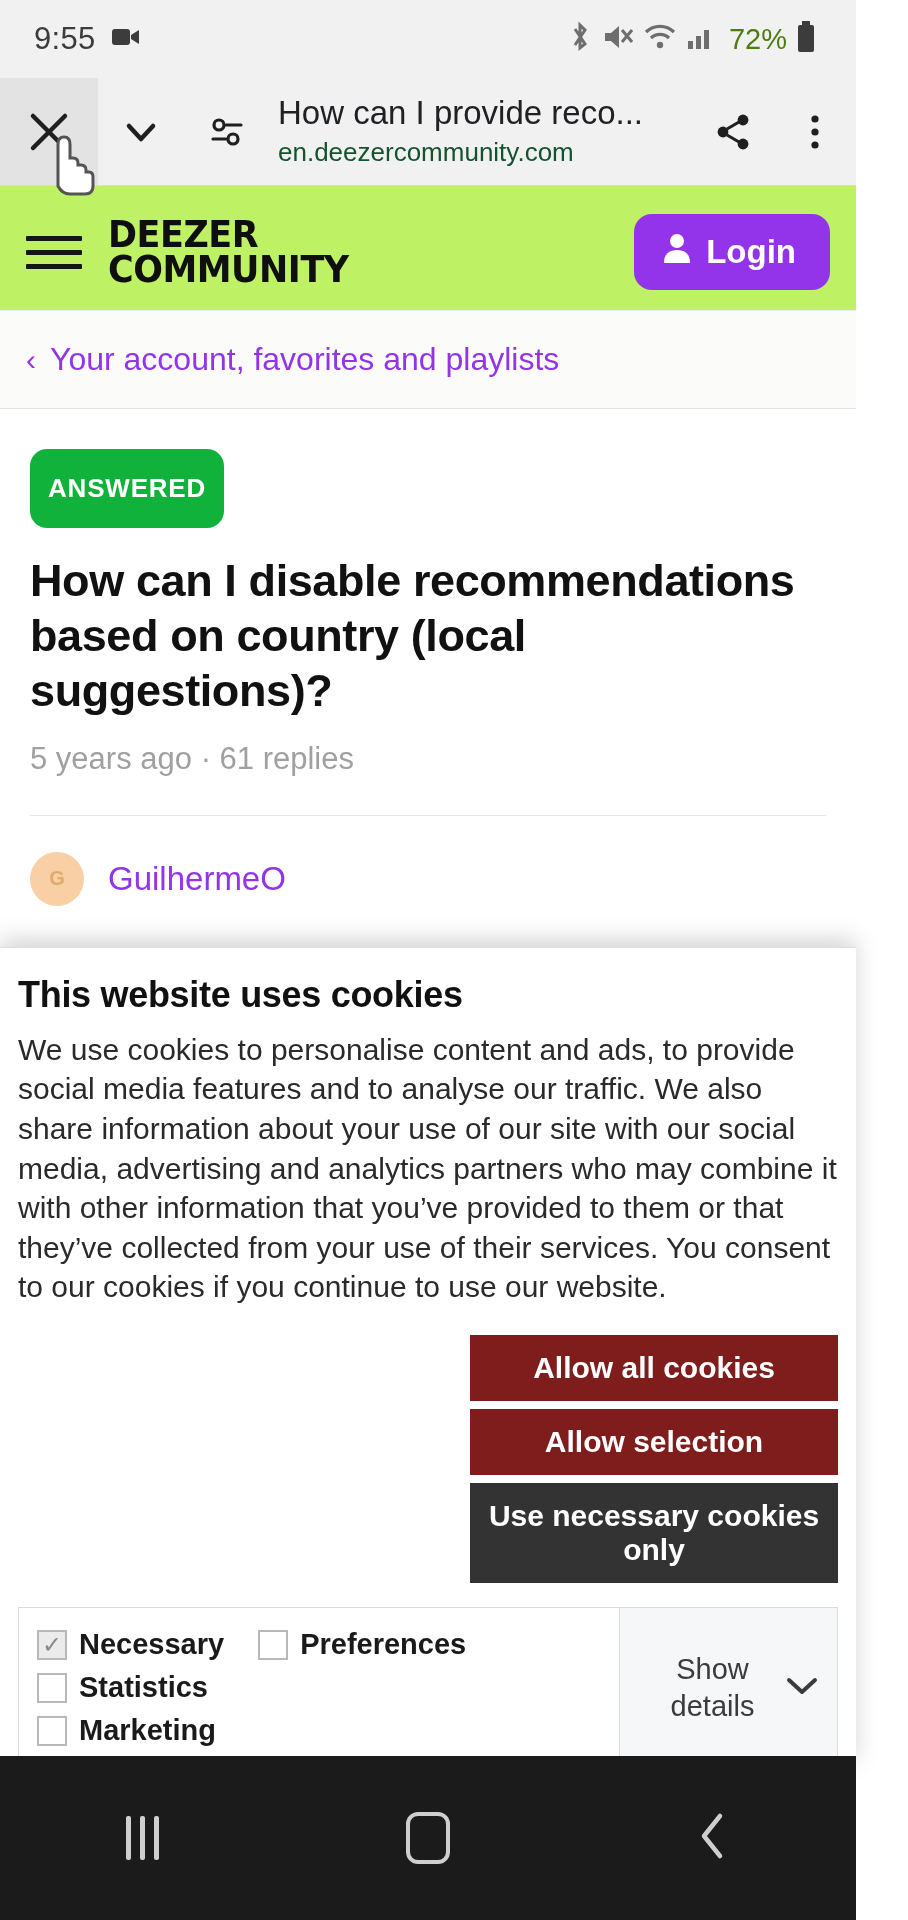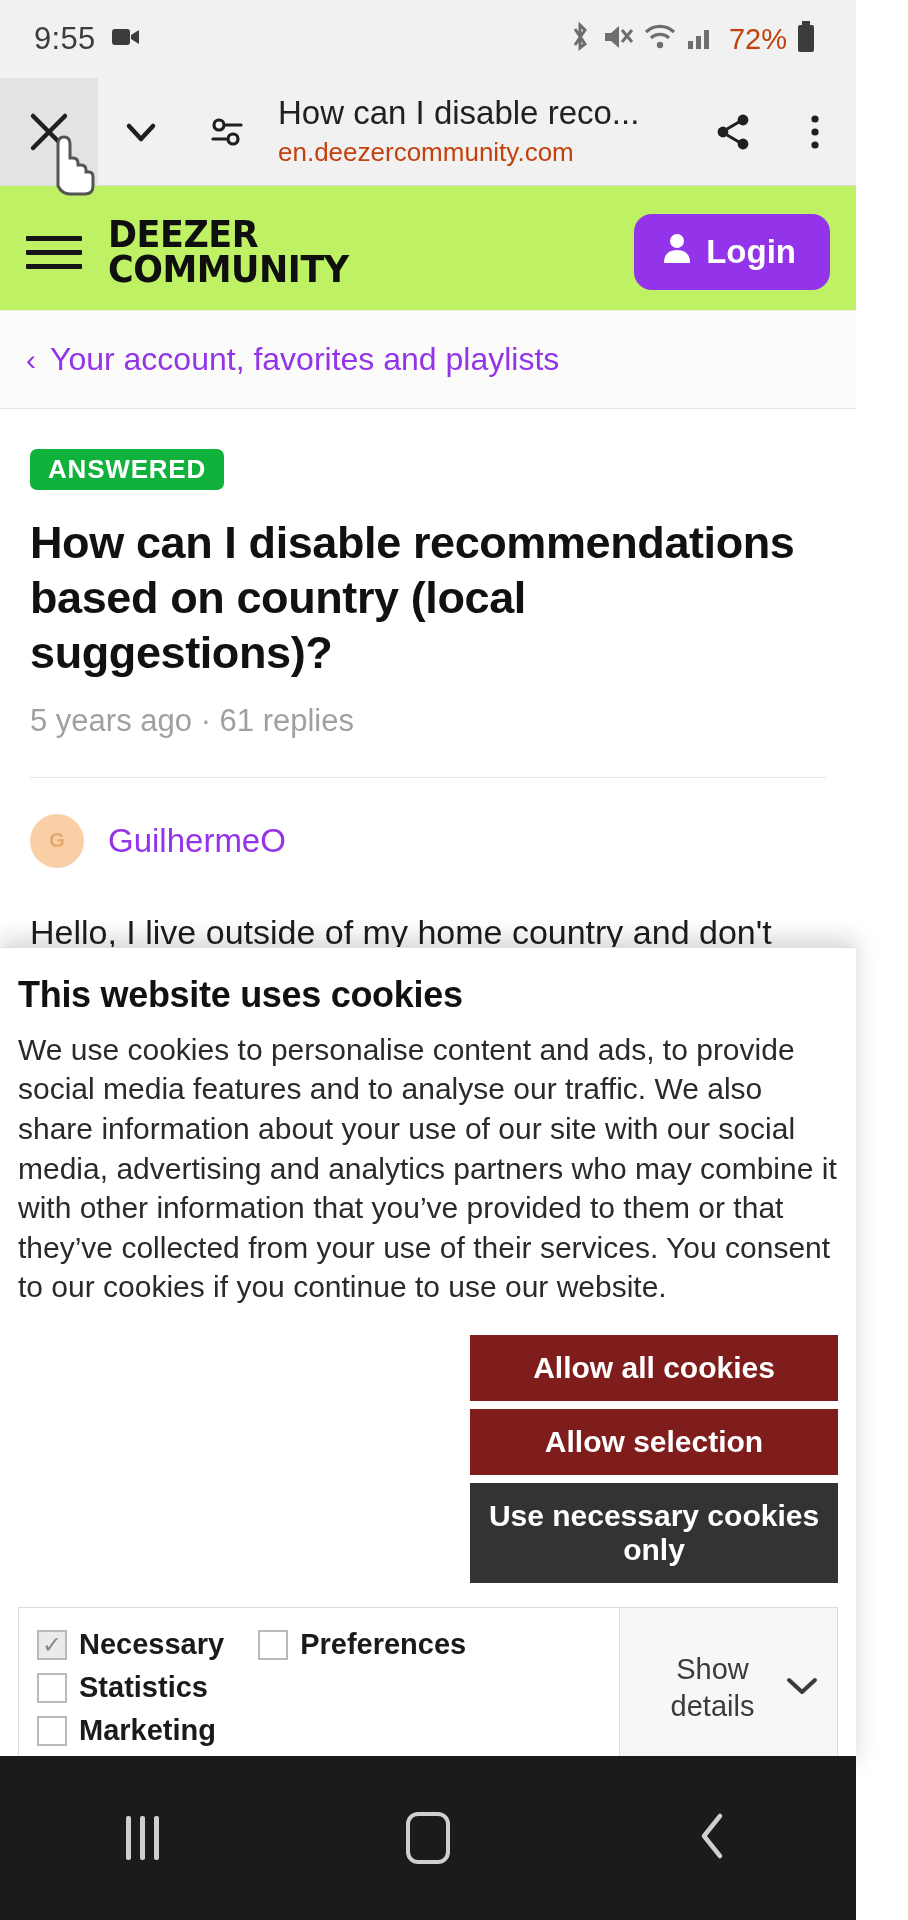--- a/index.html
+++ b/index.html
@@ -13,21 +13,21 @@
 
   
   .statusbar {
     height:78px; background:#f1f1f1;
     display:flex; align-items:center; justify-content:space-between;
     padding:0 30px 0 34px;
   }
   .sb-left { display:flex; align-items:center; gap:16px; }
   .sb-clock { font-size:31px; color:#3c3c3c; letter-spacing:.3px; }
   .sb-right { display:flex; align-items:center; gap:9px; padding-right:10px; }
-  .sb-batt { font-size:29px; color:#c2410c; margin-left:4px; }
+  .sb-batt { font-size:29px; color:#4d7c0f; margin-left:4px; }
 
   
   .toolbar {
     height:108px; background:#f1f1f1;
     display:flex; align-items:stretch;
     border-bottom:1px solid #dadada;
   }
   .tb-close {
     width:98px; background:#e3e3e3;
     display:flex; align-items:center; justify-content:center;
@@ -37,21 +37,21 @@
     width:86px; display:flex; align-items:center; justify-content:center;
   }
   .tb-title-wrap {
     flex:1; display:flex; flex-direction:column; justify-content:center;
     padding-left:8px; min-width:0;
   }
   .tb-title {
     font-size:33px; color:#202124; line-height:1.12;
     white-space:nowrap; overflow:hidden;
   }
-  .tb-url { font-size:26px; color:#c2410c; margin-top:5px; white-space:nowrap; }
+  .tb-url { font-size:26px; color:#14532d; margin-top:5px; white-space:nowrap; }
   .tb-right { display:flex; align-items:center; }
   .tb-ic { width:82px; display:flex; align-items:center; justify-content:center; }
   .cursor-hand { position:absolute; left:44px; top:46px; pointer-events:none; }
 
   
   .site-header {
     display:flex; align-items:center; padding:28px 26px 20px 26px; background:#bef264;
   }
   .hamburger { width:56px; display:flex; flex-direction:column; gap:9px; margin-right:26px; }
   .hamburger span { display:block; height:5px; background:#151515; border-radius:1px; }
@@ -85,21 +85,21 @@
     padding:30px 26px; display:flex; align-items:center; gap:14px;
   }
   .bc-chev { color:#9333ea; font-size:30px; line-height:1; }
   .bc-link { color:#9333ea; font-size:32px; }
 
   
   .question { padding:40px 30px 0 30px; }
   .badge {
     display:inline-block; background:#11b23b; color:#fff;
     font-size:26px; font-weight:700; letter-spacing:.8px;
-    padding:5px 18px; border-radius:7px;
+    padding:24px 18px; border-radius:17px;
   }
   .q-title {
     margin-top:26px; font-size:45px; font-weight:700; color:#111;
     line-height:1.22; letter-spacing:-0.4px;
   }
   .q-meta { margin-top:22px; font-size:31px; color:#a0a0a0; }
   .divider { height:1px; background:#e6e6e6; margin:38px 0 0 0; }
   .author-row { display:flex; align-items:center; gap:24px; padding:36px 0 0 0; }
   .avatar {
     width:54px; height:54px; border-radius:50%;
@@ -225,21 +225,21 @@
     </div>
     <div class="tb-btn">
       <svg width="44" height="44" viewBox="0 0 44 44">
         <circle cx="14" cy="15" r="5" fill="none" stroke="#1f1f1f" stroke-width="3.2"></circle>
         <line x1="21" y1="15" x2="36" y2="15" stroke="#1f1f1f" stroke-width="3.2" stroke-linecap="round"></line>
         <circle cx="28" cy="29" r="5" fill="none" stroke="#1f1f1f" stroke-width="3.2"></circle>
         <line x1="8" y1="29" x2="21" y2="29" stroke="#1f1f1f" stroke-width="3.2" stroke-linecap="round"></line>
       </svg>
     </div>
     <div class="tb-title-wrap">
-      <div class="tb-title">How can I disable reco...</div>
+      <div class="tb-title">How can I provide reco...</div>
       <div class="tb-url">en.deezercommunity.com</div>
     </div>
     <div class="tb-right">
       <div class="tb-ic">
         <svg width="44" height="44" viewBox="0 0 44 44">
           <circle cx="32" cy="10" r="5.4" fill="#1f1f1f"></circle>
             <circle cx="12" cy="22" r="5.4" fill="#1f1f1f"></circle>
             <circle cx="32" cy="34" r="5.4" fill="#1f1f1f"></circle>
           <line x1="16" y1="19" x2="28" y2="12" stroke="#1f1f1f" stroke-width="3"></line>
           <line x1="16" y1="25" x2="28" y2="32" stroke="#1f1f1f" stroke-width="3"></line>

